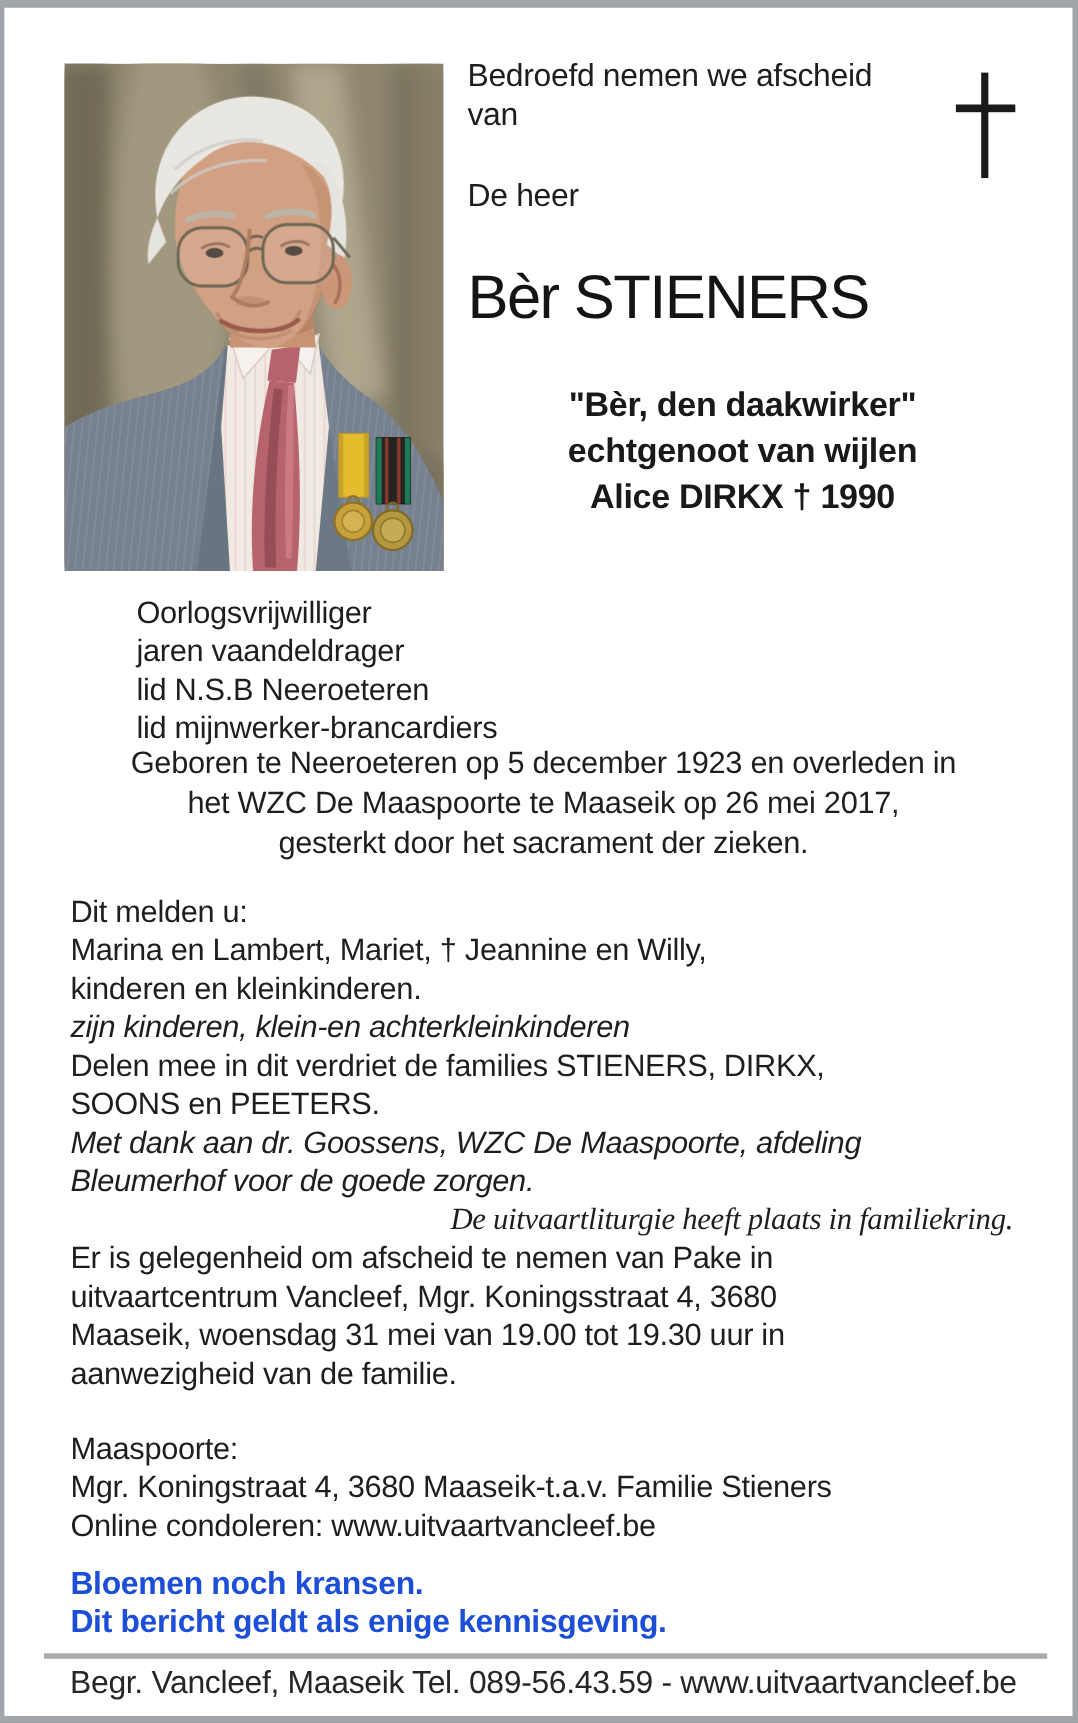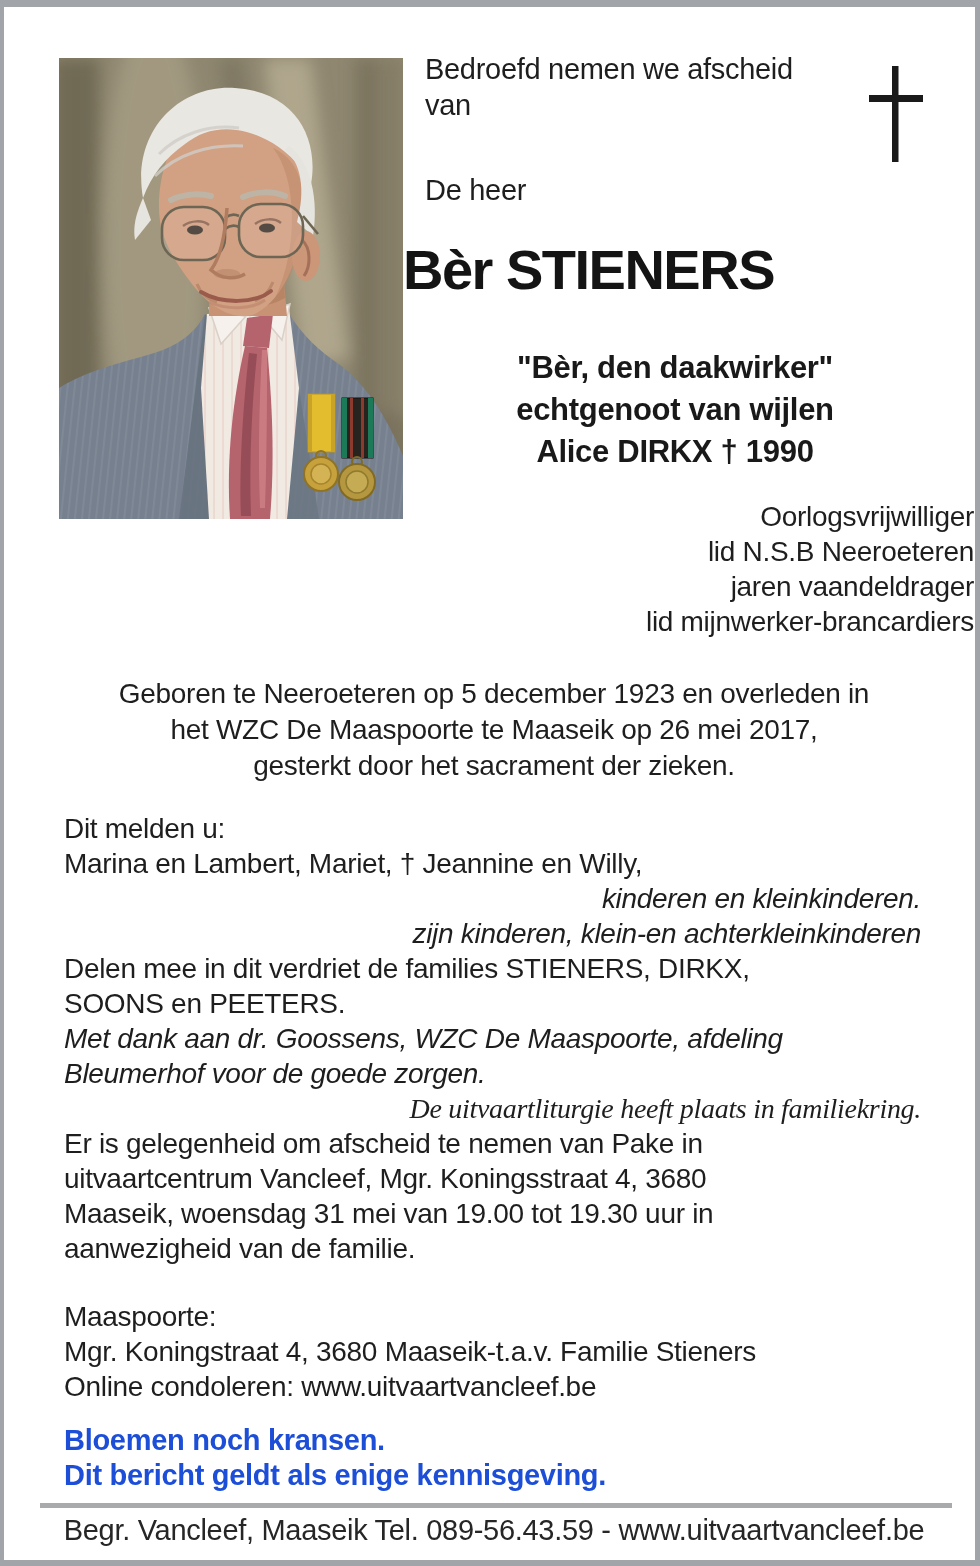--- a/index.html
+++ b/index.html
@@ -17,29 +17,29 @@
     letter-spacing:-0.3px;
   }
   .abs{position:absolute;}
   
   .photo{left:55px;top:51px;width:344px;height:461px;}
   .photo svg{display:block;width:100%;height:100%;}
   
   .cross{left:858px;top:55px;width:62px;height:100px;}
   
   .intro{left:421px;top:44px;width:500px;font-size:29px;line-height:36px;}
-  .salutation{left:421px;top:153px;width:500px;font-size:29px;line-height:36px;margin-top:12px;}
-  .deceased{left:399px;top:230px;width:520px;font-size:56px;line-height:66px;font-weight:700;letter-spacing:-1.5px;color:#141414;}
+  .salutation{left:421px;top:153px;width:500px;font-size:29px;line-height:36px;}
+  .deceased{left:421px;top:230px;width:520px;font-size:56px;line-height:66px;font-weight:400;letter-spacing:-1.5px;color:#141414;}
   .epithet{left:421px;top:340px;width:500px;font-size:31px;line-height:42px;font-weight:700;text-align:center;color:#191919;}
-  .titles{left:120px;top:492px;width:850px;font-size:28px;line-height:35px;text-align:right;}
+  .titles{left:120px;top:532px;width:850px;font-size:28px;line-height:35px;text-align:left;}
   
   .lifedates{left:25px;top:669px;width:930px;font-size:28px;line-height:36px;text-align:center;}
   
   .main{left:60px;top:804px;width:857px;font-size:28px;line-height:35px;}
-  .main .r{text-align:right;font-style:italic;}
+  .main .r{}
   .main .c{text-align:right;font-family:Liberation Serif, serif;}
   .it{font-style:italic;}
   .rouw{left:60px;top:1292px;width:857px;font-size:28px;line-height:35px;}
   .notice{left:60px;top:1416px;width:857px;font-size:29px;line-height:35px;font-weight:700;color:#1d4ed8;}
   .rule{left:36px;top:1496px;width:912px;height:5px;background:#a8aaac;}
   .footerline{left:25px;top:1506px;width:930px;font-size:29px;line-height:34px;text-align:center;color:#262626;}
   .line{white-space:nowrap;}
 </style>
 </head>
 <body>
@@ -157,22 +157,22 @@
   <div class="abs deceased">Bèr STIENERS</div>
 
   <div class="abs epithet">
     <div class="line">"Bèr, den daakwirker"</div>
     <div class="line">echtgenoot van wijlen</div>
     <div class="line">Alice DIRKX † 1990</div>
   </div>
 
   <div class="abs titles">
     <div class="line">Oorlogsvrijwilliger</div>
+    <div class="line">jaren vaandeldrager</div>
     <div class="line">lid N.S.B Neeroeteren</div>
-    <div class="line">jaren vaandeldrager</div>
     <div class="line">lid mijnwerker-brancardiers</div>
   </div>
 
   <div class="abs lifedates">
     <div class="line">Geboren te Neeroeteren op 5 december 1923 en overleden in</div>
     <div class="line">het WZC De Maaspoorte te Maaseik op 26 mei 2017,</div>
     <div class="line">gesterkt door het sacrament der zieken.</div>
   </div>
 
   <div class="abs main">

